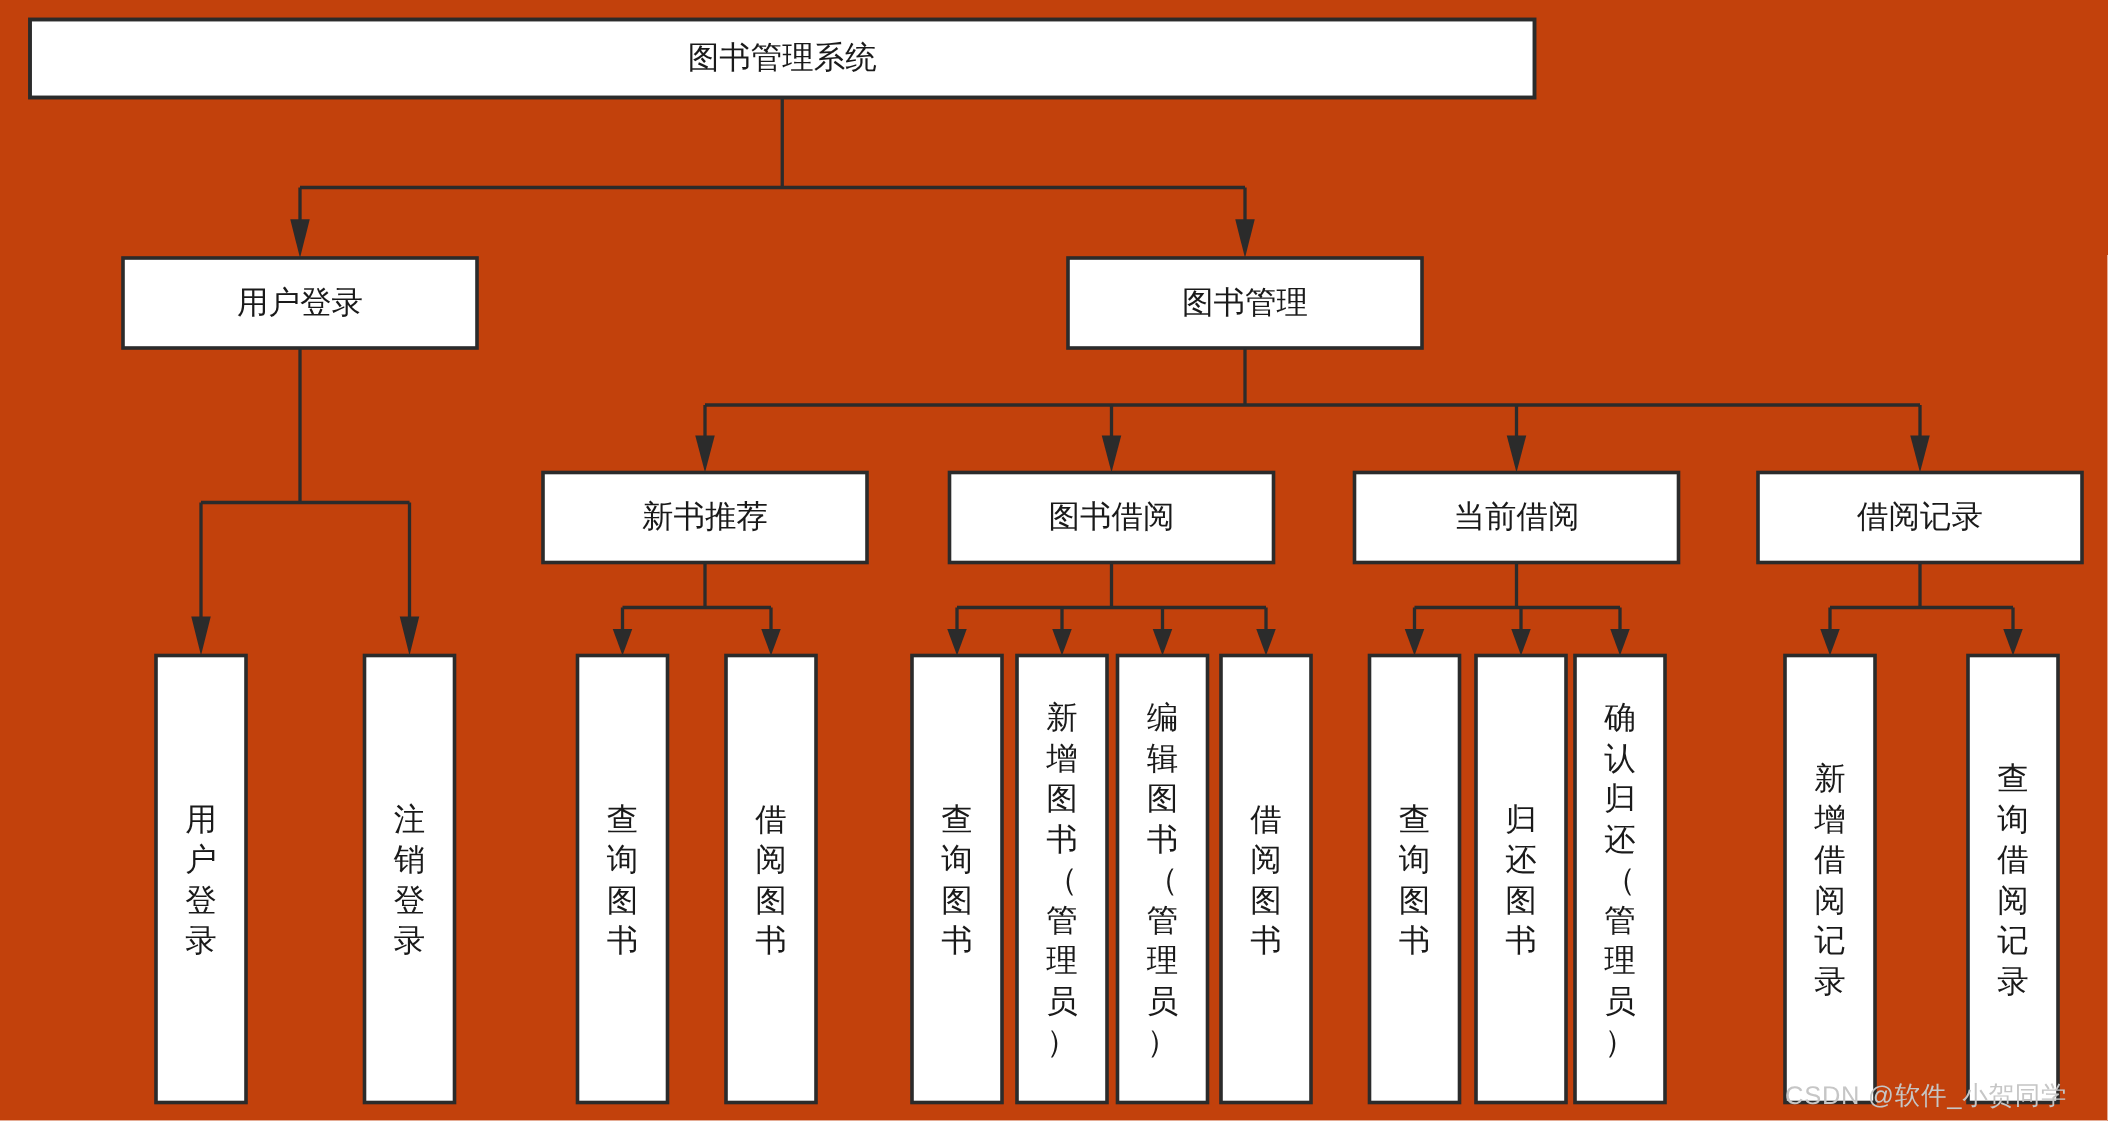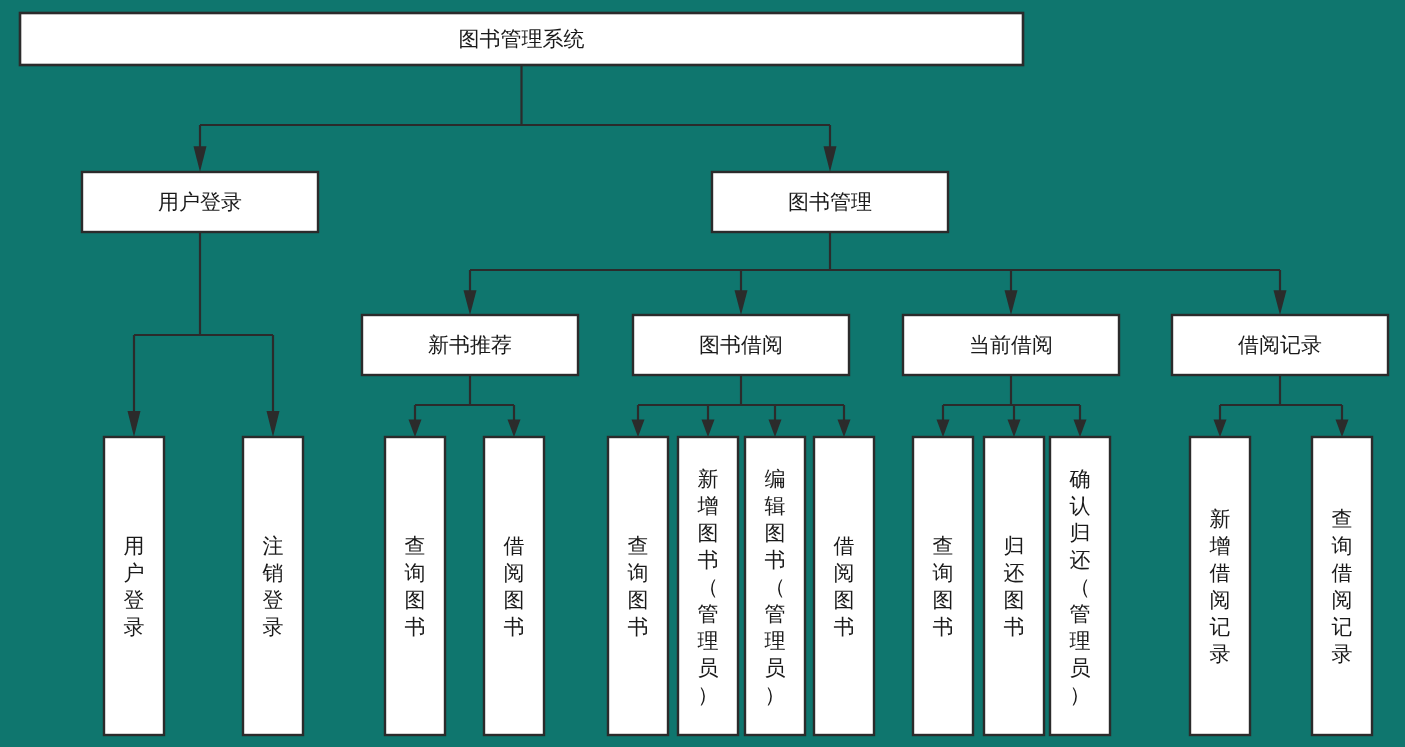--- a/index.html
+++ b/index.html
@@ -7,21 +7,21 @@
     padding: 0;
     background: #ffffff;
   }
   body {
     font-family: "Liberation Sans", "DejaVu Sans", sans-serif;
   }
   #diagram-root {
     position: relative;
     width: 1405px;
     height: 747px;
-    background: #0f766e;
+    background: #c2410c;
     overflow: hidden;
   }
   svg.diagram-canvas {
     position: absolute;
     left: 0;
     top: 0;
     width: 1405px;
     height: 747px;
   }
   .node-box {
@@ -213,13 +213,14 @@
         <g>
           <rect class="node-box level-leaf" x="1190" y="437" width="60" height="298"></rect>
           <text class="node-label-v" x="1220" y="526"><tspan x="1220" dy="0">新</tspan><tspan x="1220" dy="27">增</tspan><tspan x="1220" dy="27">借</tspan><tspan x="1220" dy="27">阅</tspan><tspan x="1220" dy="27">记</tspan><tspan x="1220" dy="27">录</tspan></text>
         </g>
         <g>
           <rect class="node-box level-leaf" x="1312" y="437" width="60" height="298"></rect>
           <text class="node-label-v" x="1342" y="526"><tspan x="1342" dy="0">查</tspan><tspan x="1342" dy="27">询</tspan><tspan x="1342" dy="27">借</tspan><tspan x="1342" dy="27">阅</tspan><tspan x="1342" dy="27">记</tspan><tspan x="1342" dy="27">录</tspan></text>
         </g>
       </g>
   </svg>
+  <div class="watermark-text" style="left: 1190px; top: 719px;">CSDN @软件_小贺同学</div>
 </div>
 
 </body></html>

